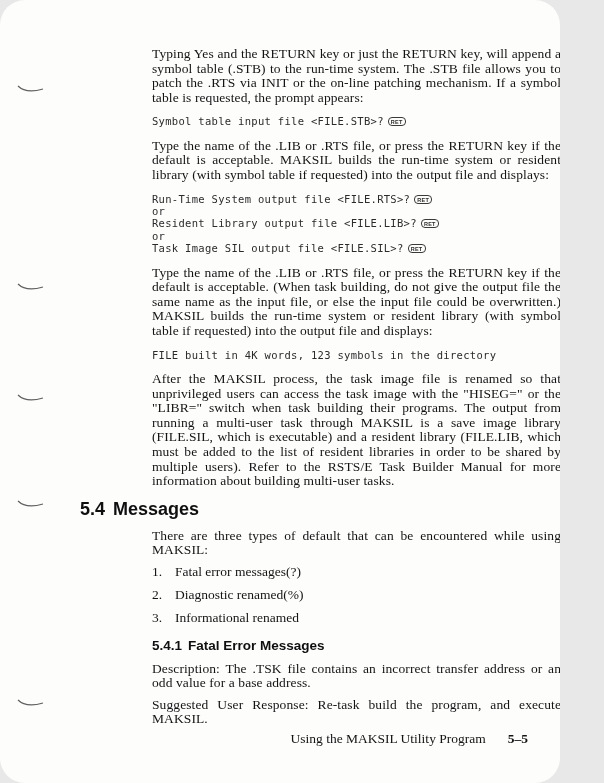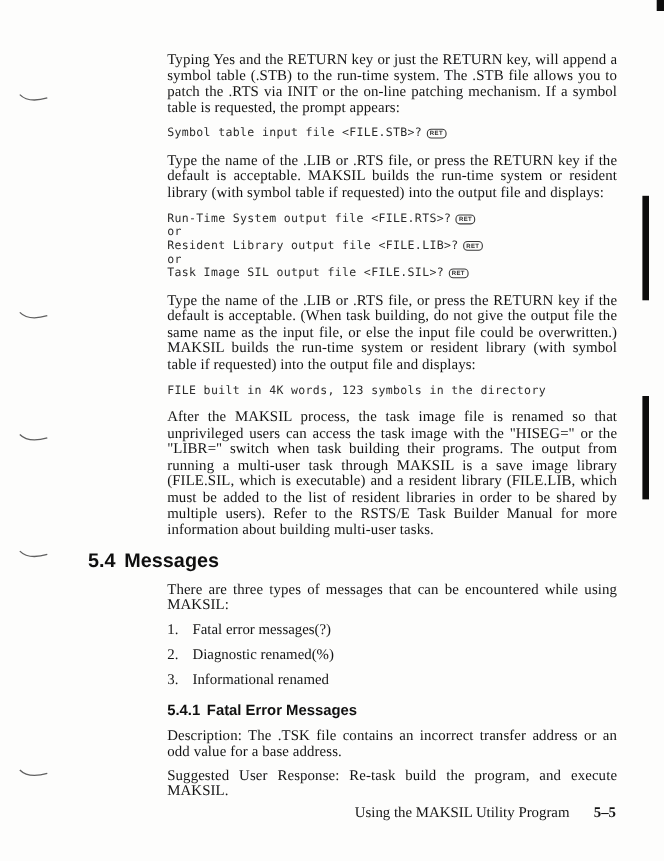--- a/index.html
+++ b/index.html
@@ -1,22 +1,23 @@
 <!DOCTYPE html>
 <html><head>
 <meta charset="utf-8">
 <style>
   html,body{margin:0;padding:0;background:#e8e8e8;}
   .page{
     position:relative;
-    width:604px;height:783px;
+    width:560px;height:783px;
     background:#fdfdfc;
     overflow:hidden;
     font-family:"Liberation Serif","DejaVu Serif",serif;
     color:#141414;
+    border-radius:25px;
   }
   .content{
     position:absolute;
     left:152px;top:47px;
     width:409px;
   }
   p.body{
     margin:0 0 7px 0;
     font-size:13.5px;
     line-height:14.6px;
@@ -71,21 +72,21 @@
   ol.msg-list li{
     display:flex;
     margin:0 0 8.5px 0;
     font-size:13.5px;
     line-height:14.6px;
   }
   ol.msg-list .num{width:23px;flex:0 0 23px;}
   .italic{}
   .footer{
     position:absolute;
-    top:731px;right:44px;
+    top:731px;right:32px;
     font-size:13.5px;
     line-height:15px;
     white-space:nowrap;
   }
   .footer .pageno{font-weight:bold;margin-left:22px;}
   .change-bar{
     position:absolute;
     left:584px;width:6px;
     background:#0d0d0d;
   }
@@ -149,21 +150,21 @@
     <div class="code">
       <span>FILE built in 4K words, 123 symbols in the directory</span>
     </div>
 
     <p class="body"><span>After the MAKSIL process, the task image file is renamed so that unprivileged users can access the task image with the "HISEG=" or the "LIBR=" switch when task building their programs. The output from running a multi-user task through MAKSIL is a save image library (FILE.SIL, which is executable) and a resident library (FILE.LIB, which must be added to the list of resident libraries in order to be shared by multiple users). Refer to the </span><span class="italic">RSTS/E Task Builder Manual</span><span> for more information about building multi-user tasks.</span></p>
 
     <h2 class="sec">
       <span class="sec-num">5.4</span><span>Messages</span>
     </h2>
 
-    <p class="body">There are three types of messages that can be encountered while using MAKSIL:</p>
+    <p class="body">There are three types of default that can be encountered while using MAKSIL:</p>
 
     <ol class="msg-list">
       <li>
           <span class="num">1.</span>
           <span>Fatal error messages(?)</span>
         </li>
       <li>
           <span class="num">2.</span>
           <span>Diagnostic renamed(%)</span>
         </li>

